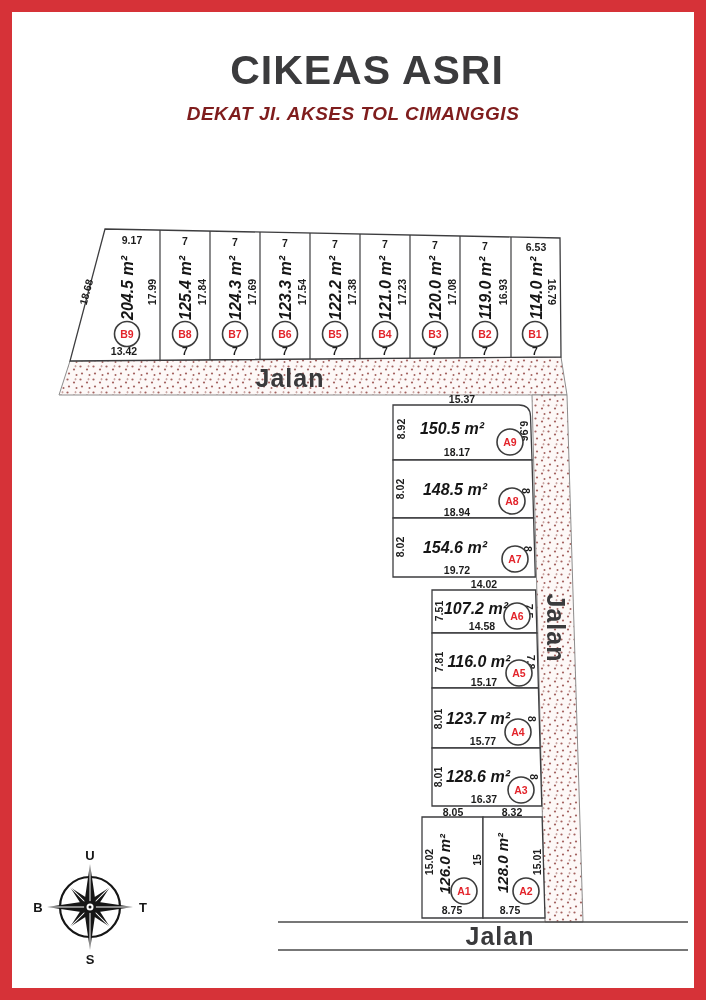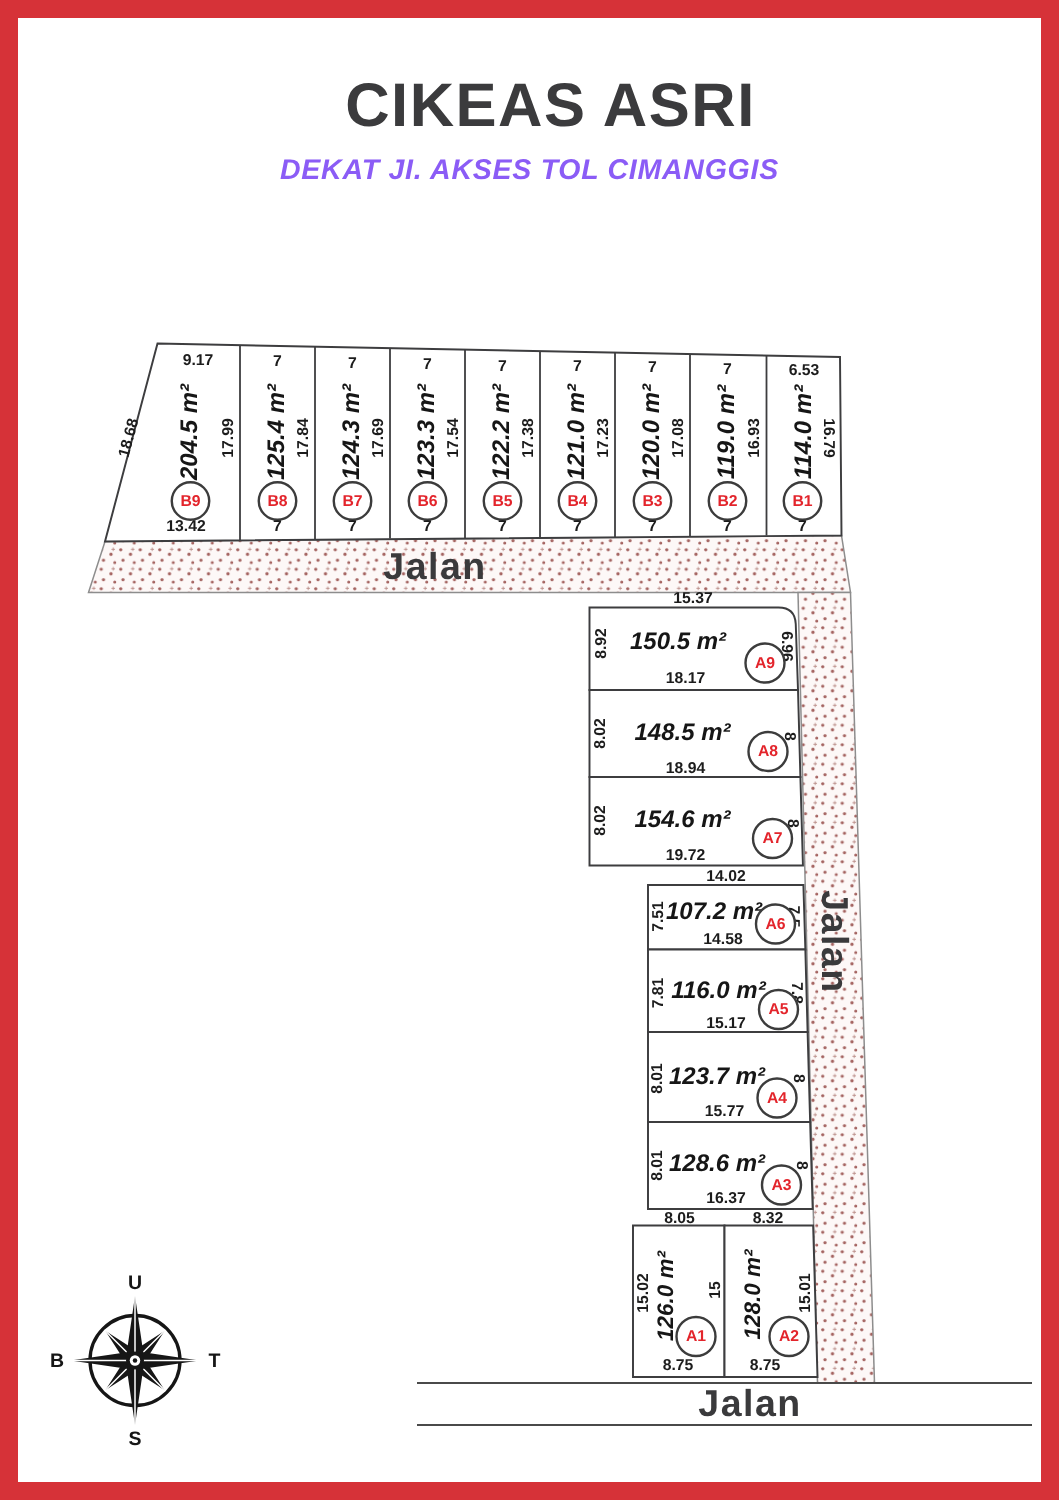--- a/index.html
+++ b/index.html
@@ -2,21 +2,21 @@
 <html><head>
 <meta charset="utf-8">
 <style>
   html,body{margin:0;padding:0;background:#e9e9e9}
   .page{position:relative;width:706px;height:1000px;background:#ffffff;overflow:hidden;
         font-family:"Liberation Sans",sans-serif}
   .frame{position:absolute;inset:0;border:12px solid #d63238;pointer-events:none;z-index:10}
   .title{position:absolute;top:47px;left:14px;width:100%;text-align:center;
          font-size:41px;font-weight:bold;color:#3b3b3d;letter-spacing:1px}
   .subtitle{position:absolute;top:103px;left:0;width:100%;text-align:center;
-            font-size:19px;font-weight:bold;font-style:italic;color:#8b5cf6;letter-spacing:.5px}
+            font-size:19px;font-weight:bold;font-style:italic;color:#7f1d1d;letter-spacing:.5px}
   svg.plan{position:absolute;left:0;top:0}
   .dim{font-weight:bold;font-size:10.5px;fill:#1c1c1c;text-anchor:middle;dominant-baseline:central}
   .area{font-style:italic;font-weight:bold;font-size:16px;fill:#161616;text-anchor:middle;dominant-baseline:central}
   .areav{font-size:15px}
   .pid{font-weight:bold;font-size:10.5px;fill:#e3242b;text-anchor:middle;dominant-baseline:central}
   .road-label{font-weight:bold;font-size:25px;fill:#3a3a3c;text-anchor:middle;dominant-baseline:central;letter-spacing:1px}
   .plot{fill:#ffffff;stroke:#3d3d3f;stroke-width:1.3}
   .divider{stroke:#3d3d3f;stroke-width:1.2}
   .roadshape{fill:url(#stipple);stroke:#8d8d8d;stroke-width:1}
   .roadline{stroke:#4a4a4a;stroke-width:1.4}

